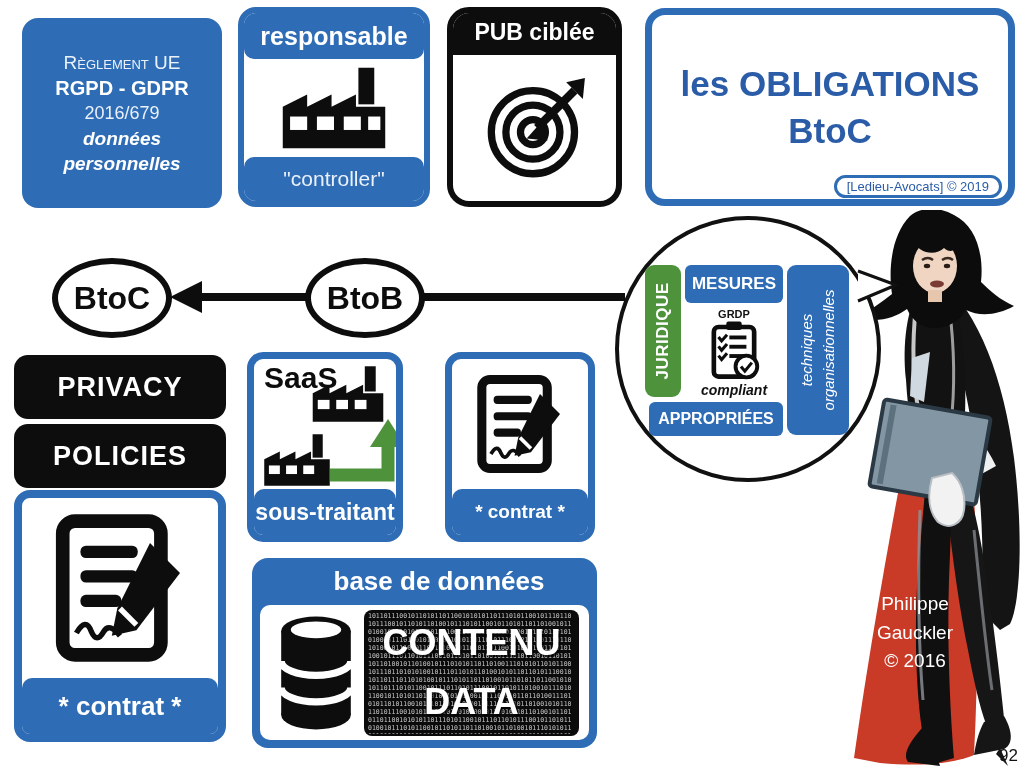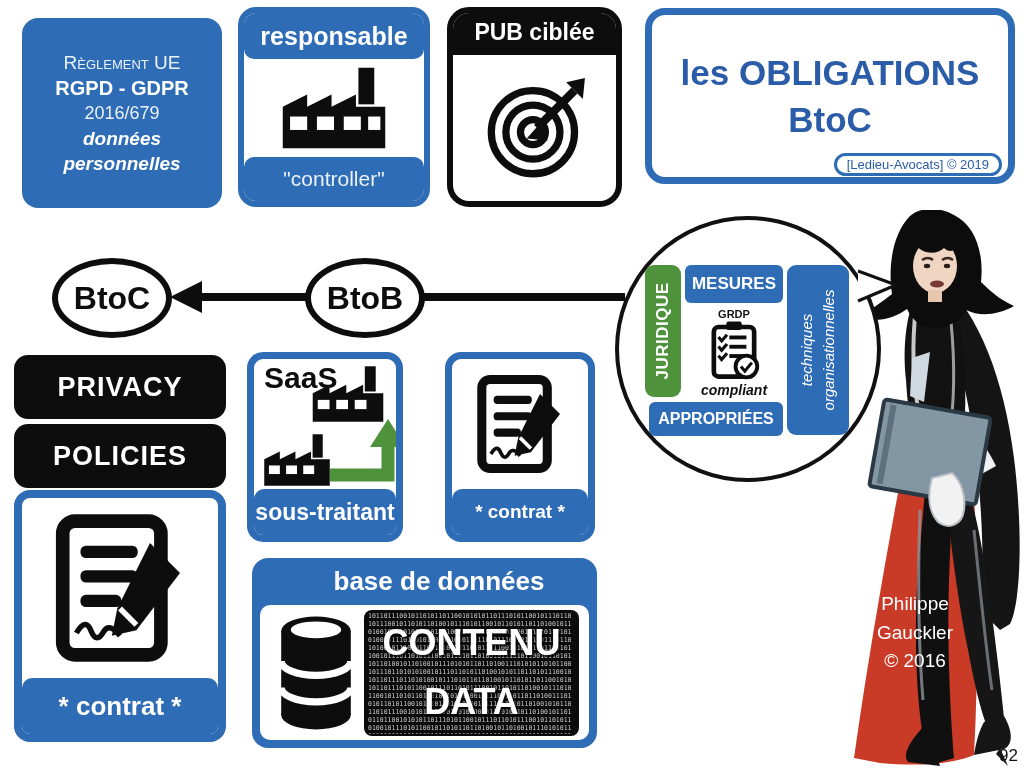--- a/index.html
+++ b/index.html
@@ -23,21 +23,21 @@
     background:#fff;box-sizing:border-box;overflow:hidden;}
   .resp-head{height:46px;background:#2e6cb5;color:#fff;font-weight:800;font-size:25px;border-radius:0 0 10px 10px;}
   .resp-body{flex:1;}
   .resp-foot{height:44px;background:#2e6cb5;color:#eaf1fa;font-size:21px;border-radius:10px 10px 0 0;}
   
   .pub-card{left:447px;top:7px;width:175px;height:200px;border:6px solid #0d0d0d;border-radius:22px;
     background:#fff;box-sizing:border-box;overflow:hidden;}
   .pub-head{background:#0d0d0d;color:#fff;font-weight:800;font-size:23px;line-height:1.3;padding:5px 0 7px 0;text-align:center;}
   .pub-body{flex:1;}
   
-  .obl-card{left:645px;top:8px;width:370px;height:176px;border:7px solid #2e6cb5;border-radius:20px;
+  .obl-card{left:645px;top:8px;width:370px;height:198px;border:7px solid #2e6cb5;border-radius:20px;
     background:#fff;box-sizing:border-box;justify-content:center;text-align:center;}
   .obl-title{color:#2a5ca8;font-weight:800;font-size:35px;line-height:1.35;}
   .obl-credit{right:6px;bottom:1px;background:#fff;border:3px solid #2e6cb5;border-radius:12px;
     padding:1px 10px;color:#2a5ca8;font-size:13px;}
   
   .ellipse{border:6px solid #0d0d0d;border-radius:50%;background:#fff;font-weight:800;font-size:32px;color:#0d0d0d;box-sizing:border-box;z-index:2;}
   .e-btoc{left:52px;top:258px;width:120px;height:80px;}
   .e-btob{left:305px;top:258px;width:120px;height:80px;}
   #flow-arrows{left:0;top:240px;z-index:1;pointer-events:none;}
   

